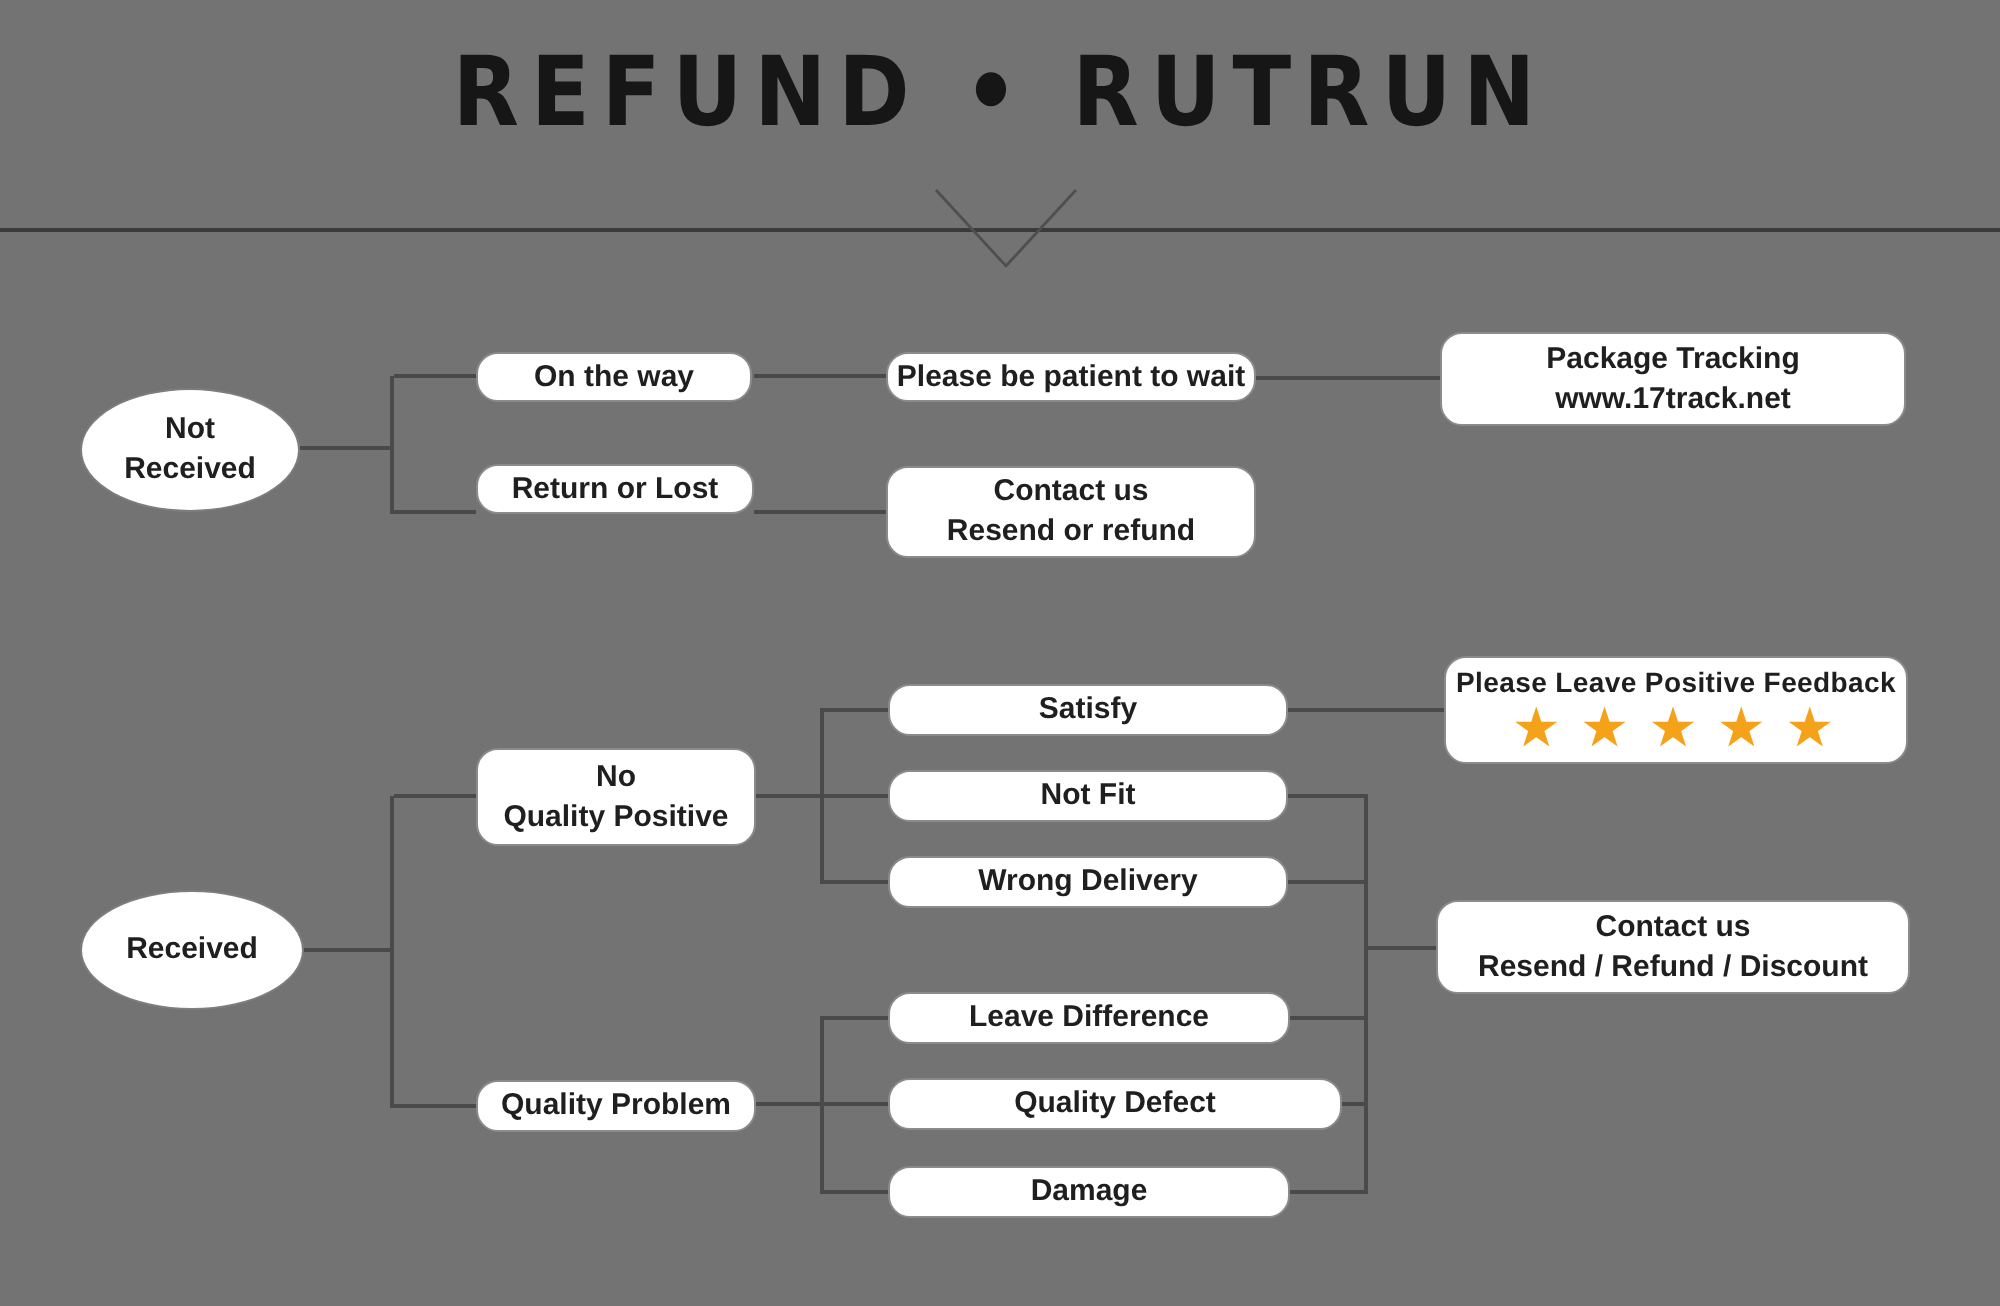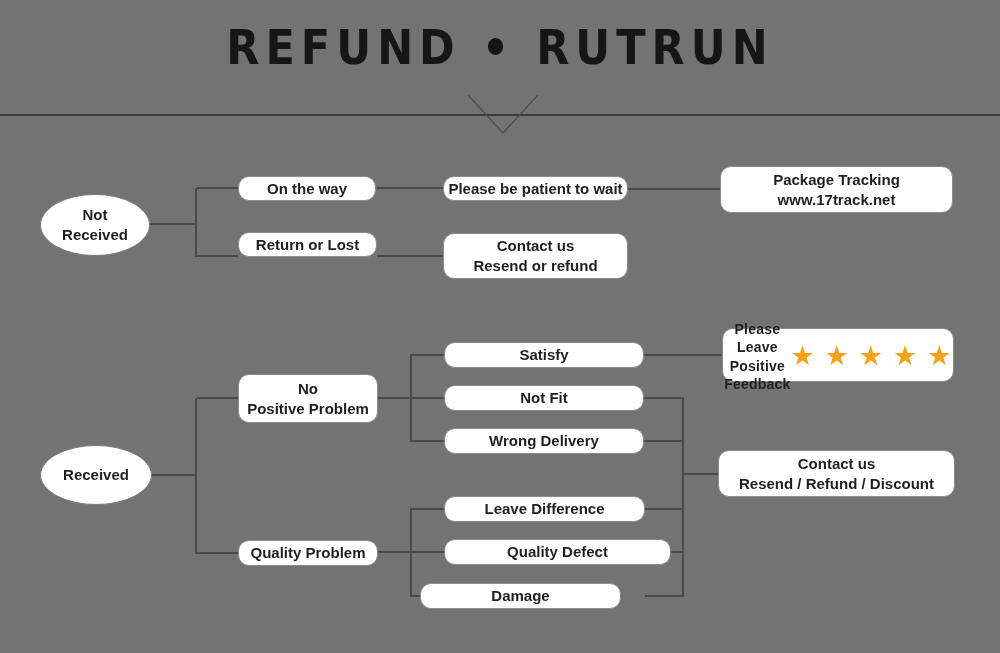--- a/index.html
+++ b/index.html
@@ -18,21 +18,21 @@
   .line { position:absolute; background:var(--line, #4a4a4a); }
   .node {
     position:absolute; box-sizing:border-box; background:#ffffff;
     border:1.5px solid var(--box-border, #8b8b8b);
     display:flex; align-items:center; justify-content:center; text-align:center;
     font-size:15px; font-weight:bold; line-height:1.32; white-space:pre-line;
     color:var(--text, #1f1f1f); z-index:2;
   }
   .box { border-radius:11px; }
   .ellipse { border-radius:50%; border-color:#7d7d7d; }
-  .fb { flex-direction:row; padding-top:3px; }
+  .fb { flex-direction:column; padding-top:3px; }
   .fb-title { font-size:14px; font-weight:bold; letter-spacing:0.2px; }
   .stars { font-size:24px; letter-spacing:3px; color:var(--star, #F5A21B); margin-top:-1px; white-space:nowrap; }
 </style>
 </head>
 <body>
 
 <div class="stage">
 
   <div class="title">REFUND • RUTRUN</div>
   <div class="rule"></div>
@@ -78,28 +78,28 @@
   <div class="node box" style="left:238px;top:176px;width:138px;height:25px">On the way</div>
   <div class="node box" style="left:443px;top:176px;width:185px;height:25px">Please be patient to wait</div>
   <div class="node box" style="left:720px;top:166px;width:233px;height:47px">Package Tracking
 www.17track.net</div>
   <div class="node box" style="left:238px;top:232px;width:139px;height:25px">Return or Lost</div>
   <div class="node box" style="left:443px;top:233px;width:185px;height:46px">Contact us
 Resend or refund</div>
 
   <div class="node ellipse" style="left:40px;top:445px;width:112px;height:60px">Received</div>
   <div class="node box" style="left:238px;top:374px;width:140px;height:49px">No
-Positive Problem</div>
+Quality Positive</div>
   <div class="node box" style="left:238px;top:540px;width:140px;height:26px">Quality Problem</div>
   <div class="node box" style="left:444px;top:342px;width:200px;height:26px">Satisfy</div>
   <div class="node box" style="left:444px;top:385px;width:200px;height:26px">Not Fit</div>
   <div class="node box" style="left:444px;top:428px;width:200px;height:26px">Wrong Delivery</div>
   <div class="node box" style="left:444px;top:496px;width:201px;height:26px">Leave Difference</div>
   <div class="node box" style="left:444px;top:539px;width:227px;height:26px">Quality Defect</div>
-  <div class="node box" style="left:420px;top:583px;width:201px;height:26px">Damage</div>
+  <div class="node box" style="left:444px;top:583px;width:201px;height:26px">Damage</div>
 
   <div class="node box fb" style="left:722px;top:328px;width:232px;height:54px">
     <div class="fb-title">Please Leave Positive Feedback</div>
     <div class="stars">★ ★ ★ ★ ★</div>
   </div>
 
   <div class="node box" style="left:718px;top:450px;width:237px;height:47px">Contact us
 Resend / Refund / Discount</div>
 
 </div>

